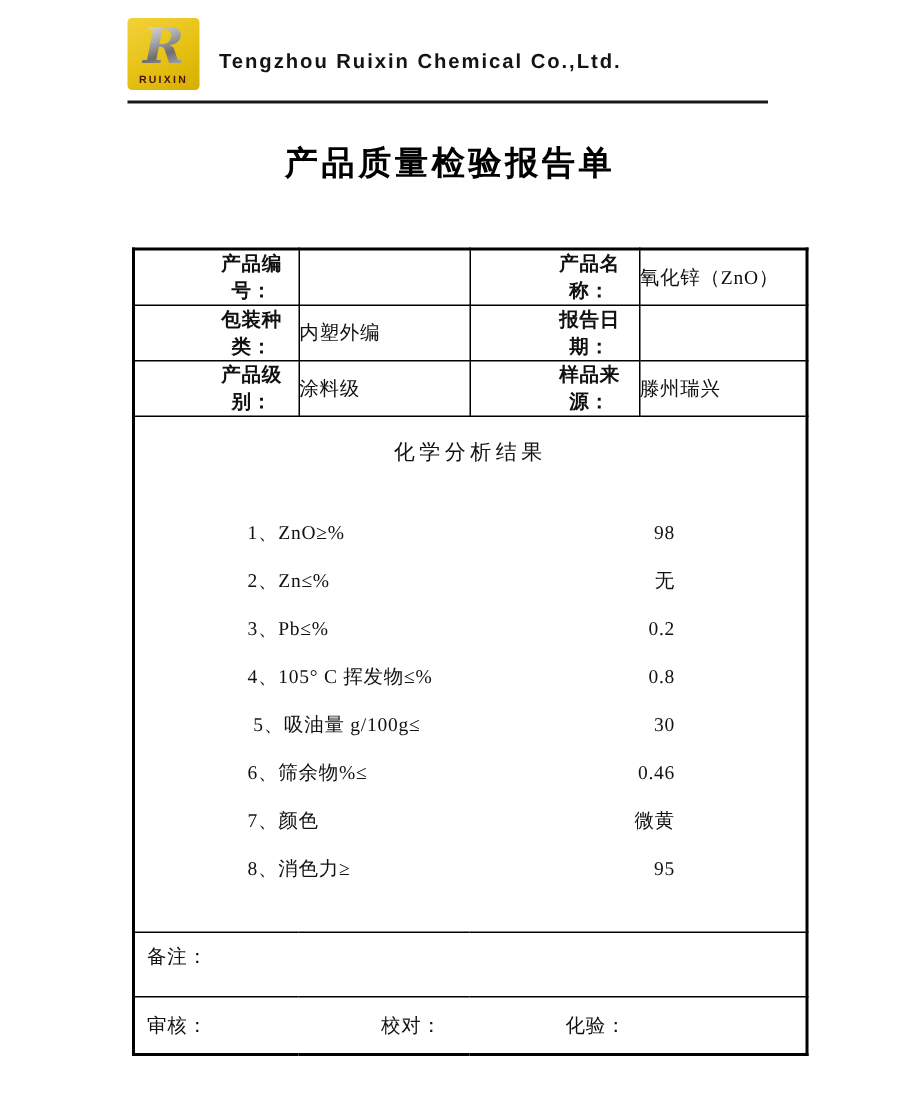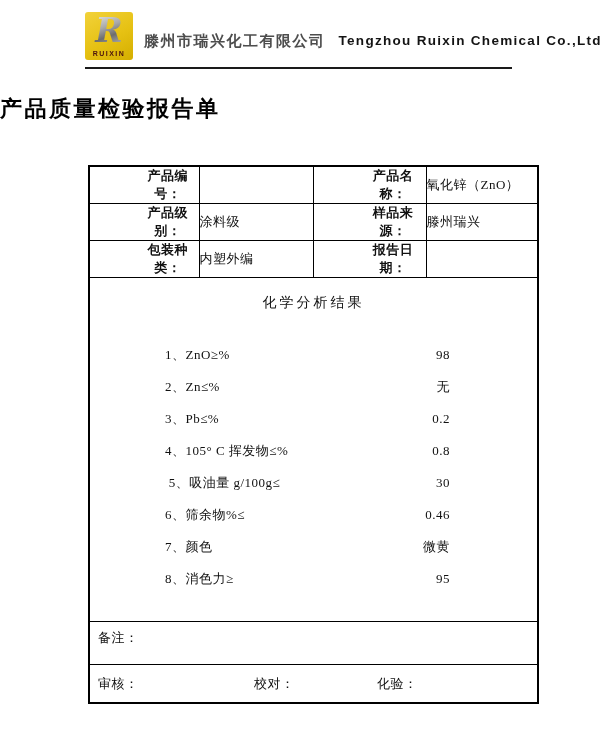--- a/index.html
+++ b/index.html
@@ -87,21 +87,21 @@
     background: #1a1a1a;
   }
 
   
   .title {
     position: absolute;
     left: 0;
     top: 94px;
     width: 600px;
     margin: 0;
-    text-align: left;
+    text-align: center;
     font-family: "Liberation Sans", sans-serif;
     font-size: 22px;
     font-weight: bold;
     letter-spacing: 2.5px;
     color: #000000;
   }
 
   
   .report-table {
     position: absolute;
@@ -190,21 +190,20 @@
 </head>
 <body>
 
 <div class="page">
 
   <div class="header">
     <div class="logo">
       <div class="logo-r">R</div>
       <div class="logo-brand">RUIXIN</div>
     </div>
-    <div class="company-cn">滕州市瑞兴化工有限公司</div>
     <div class="company-en">Tengzhou Ruixin Chemical Co.,Ltd.</div>
   </div>
   <div class="header-rule"></div>
 
   <h1 class="title">产品质量检验报告单</h1>
 
   <table class="report-table">
     <colgroup>
       <col style="width:110px">
       <col style="width:114px">
@@ -212,30 +211,30 @@
       <col style="width:112px">
     </colgroup>
     <tbody>
       <tr>
         <td class="info-label">产品编号：</td>
         <td class="info-value"></td>
         <td class="info-label">产品名称：</td>
         <td class="info-value">氧化锌（ZnO）</td>
       </tr>
       <tr>
+        <td class="info-label">包装种类：</td>
+        <td class="info-value">内塑外编</td>
+        <td class="info-label">报告日期：</td>
+        <td class="info-value"></td>
+      </tr>
+      <tr>
         <td class="info-label">产品级别：</td>
         <td class="info-value">涂料级</td>
         <td class="info-label">样品来源：</td>
         <td class="info-value">滕州瑞兴</td>
-      </tr>
-      <tr>
-        <td class="info-label">包装种类：</td>
-        <td class="info-value">内塑外编</td>
-        <td class="info-label">报告日期：</td>
-        <td class="info-value"></td>
       </tr>
 
       <tr>
         <td class="analysis-cell" colspan="4">
           <div class="analysis-heading">化学分析结果</div>
           <div class="analysis-items">
             <div class="analysis-item">
               <span class="a-label">1、ZnO≥%</span>
               <span class="a-value">98</span>
             </div>

